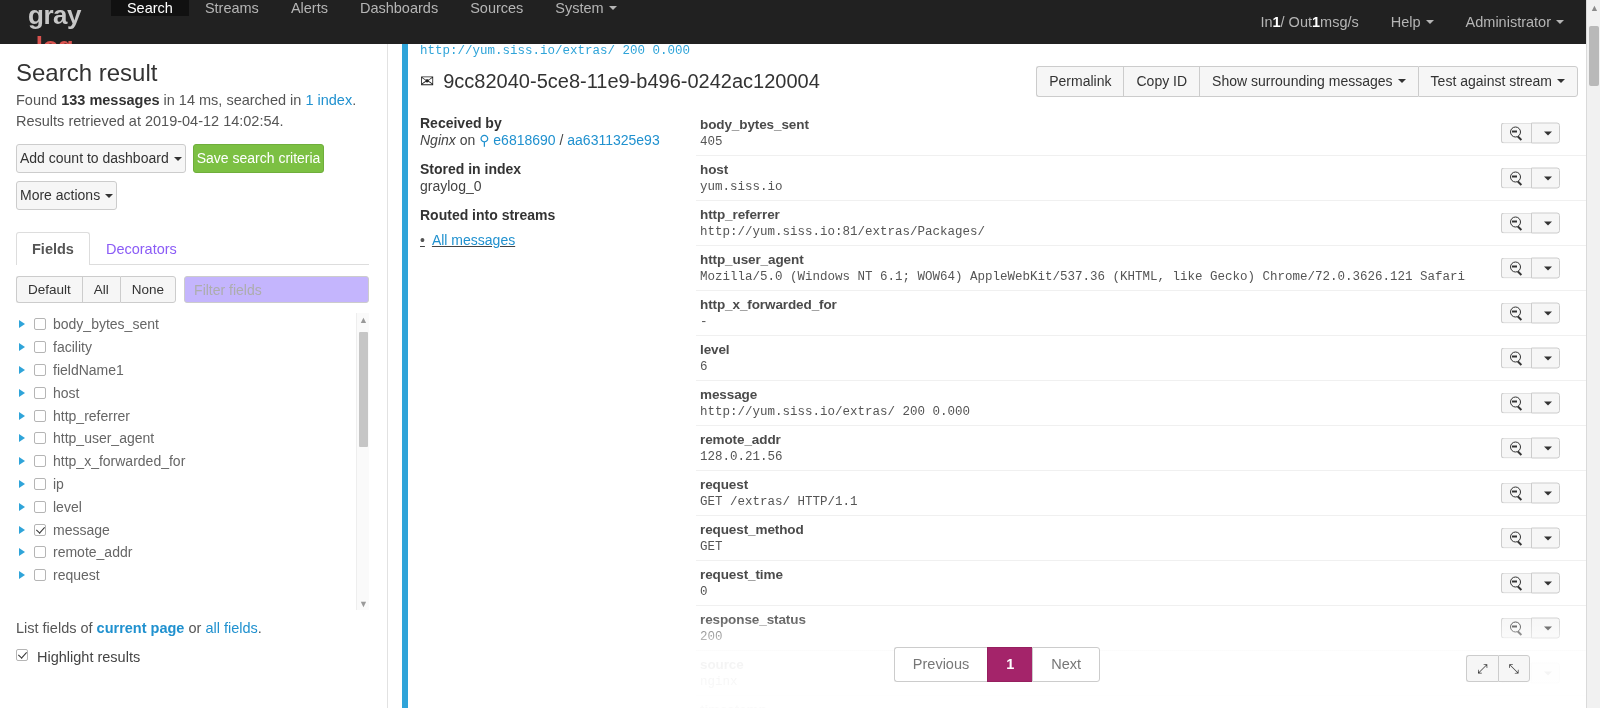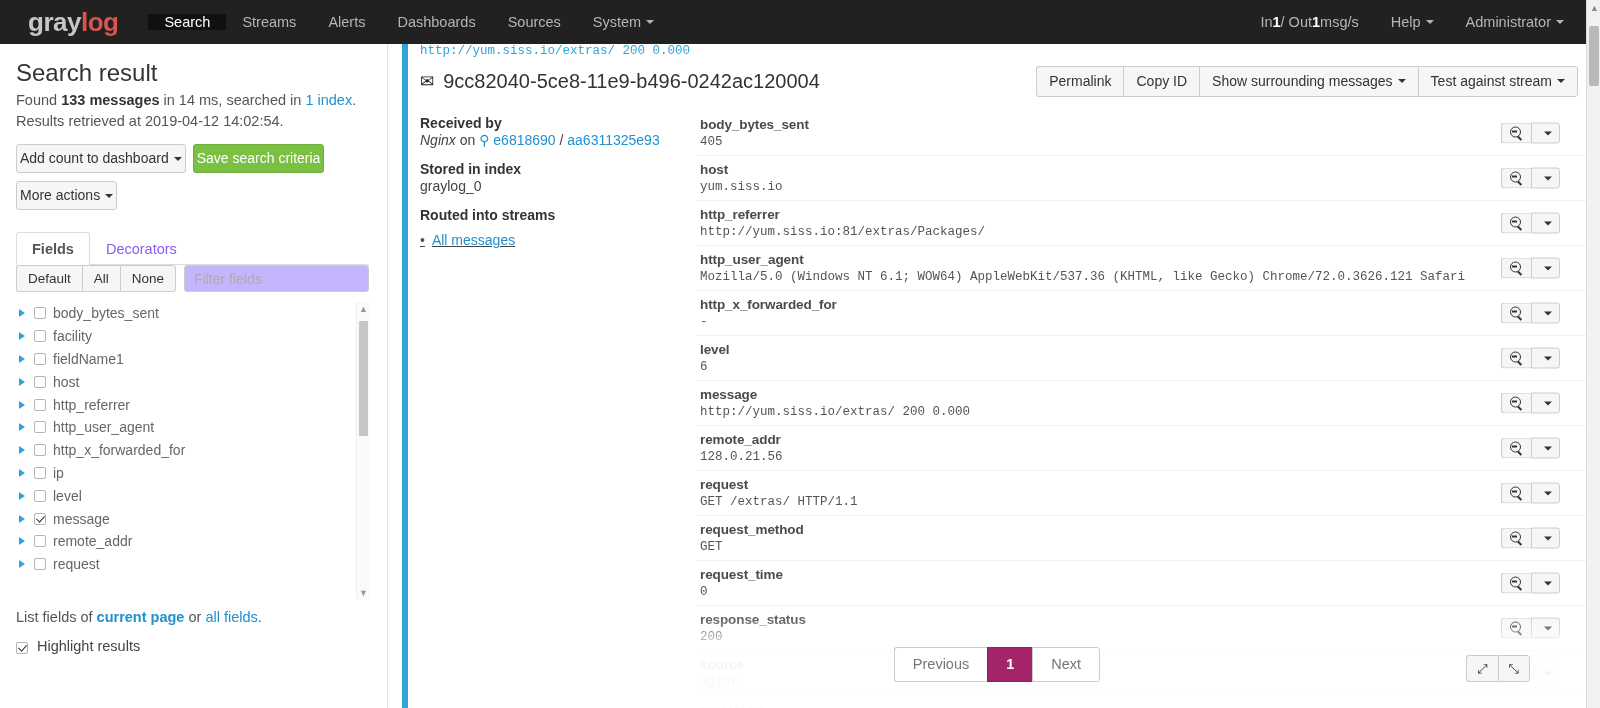--- a/index.html
+++ b/index.html
@@ -11,25 +11,25 @@
   }
   .app { position: relative; width: 1600px; height: 708px; overflow: hidden; }
 
   
   .navbar {
     position: absolute; top: 0; left: 0; width: 1586px; height: 44px;
     background: #212121; display: flex; align-items: stretch;
   }
   .brand {
     display: flex; align-items: center; padding: 0 30px 0 28px;
-    font-size: 26px; font-weight: bold; letter-spacing: -0.5px;
+    font-size: 26px; font-weight: bold; letter-spacing: -0.5px; flex-direction: column;
   }
   .brand .g1 { color: #c7c7c7; }
   .brand .g2 { color: #d9534f; }
-  .nav-links { display: flex; align-items: center; }
+  .nav-links { display: flex; align-items: flex-start; }
   .nav-item {
     display: flex; align-items: center; padding: 0 16px;
     color: #b5b5b5; font-size: 14.5px; cursor: pointer; white-space: nowrap;
   }
   .nav-item.active { background: #111; color: #fff; }
   .caret {
     display: inline-block; width: 0; height: 0; margin-left: 5px;
     border-left: 4px solid transparent; border-right: 4px solid transparent;
     border-top: 4px solid currentColor; vertical-align: middle;
   }
@@ -68,21 +68,21 @@
   }
   .tab {
     padding: 8px 15px; font-size: 14.5px; color: #8b5cf6; cursor: pointer;
     border: 1px solid transparent; border-bottom: none; margin-bottom: -1px;
     border-radius: 3px 3px 0 0;
   }
   .tab.active {
     color: #555; background: #fff; border-color: #ddd; border-bottom-color: #fff; font-weight: bold;
   }
 
-  .filter-row { display: flex; align-items: stretch; }
+  .filter-row { margin-top: 11px; display: flex; align-items: stretch; }
   .bgroup { display: flex; }
   .bgroup .btn { border-radius: 0; border-right-width: 0; padding: 4px 11px; font-size: 13.5px;}
   .bgroup .btn:first-child { border-radius: 3px 0 0 3px; }
   .bgroup .btn:last-child { border-right-width: 1px; border-radius: 0 3px 3px 0; }
   .filter-input {
     flex: 1; margin-left: 8px; border: 1px solid #ccc; border-radius: 3px;
     padding: 4px 9px; font-size: 14px; color: #555; font-family: inherit;
     background: #c4b5fd; outline: none; min-width: 0;
   }
   .filter-input::placeholder { color: #adadad; }
@@ -119,21 +119,21 @@
     color: #999; font-size: 9px; cursor: pointer;
   }
   .vs-arrow.up { top: 1px; } .vs-arrow.down { bottom: 1px; }
   .vs-thumb {
     position: absolute; left: 2px; top: 19px; width: 9px; height: 115px;
     background: #c6c6c6; border-radius: 1px; cursor: pointer;
   }
 
   .list-fields-line { margin-top: 10px; font-size: 14.5px; color: #555; }
   .list-fields-line b a { color: #2091cf; font-weight: bold; text-decoration: none; }
-  .hl-row { margin-top: 13px; display: flex; align-items: flex-end; font-size: 14.5px; color: #444; }
+  .hl-row { margin-top: 13px; display: flex; align-items: flex-start; font-size: 14.5px; color: #444; }
   .hl-row .cb { margin-right: 9px; }
 
   
   .detail {
     position: absolute; top: 44px; left: 402px; width: 1184px; height: 664px;
     background: #fff; border-left: 6px solid #2fa4d9; overflow: hidden;
   }
   .msg-top-line {
     position: absolute; left: 12px; top: 0px;
     font-family: "Liberation Mono", monospace; font-size: 12.5px; color: #2fa4d9;

